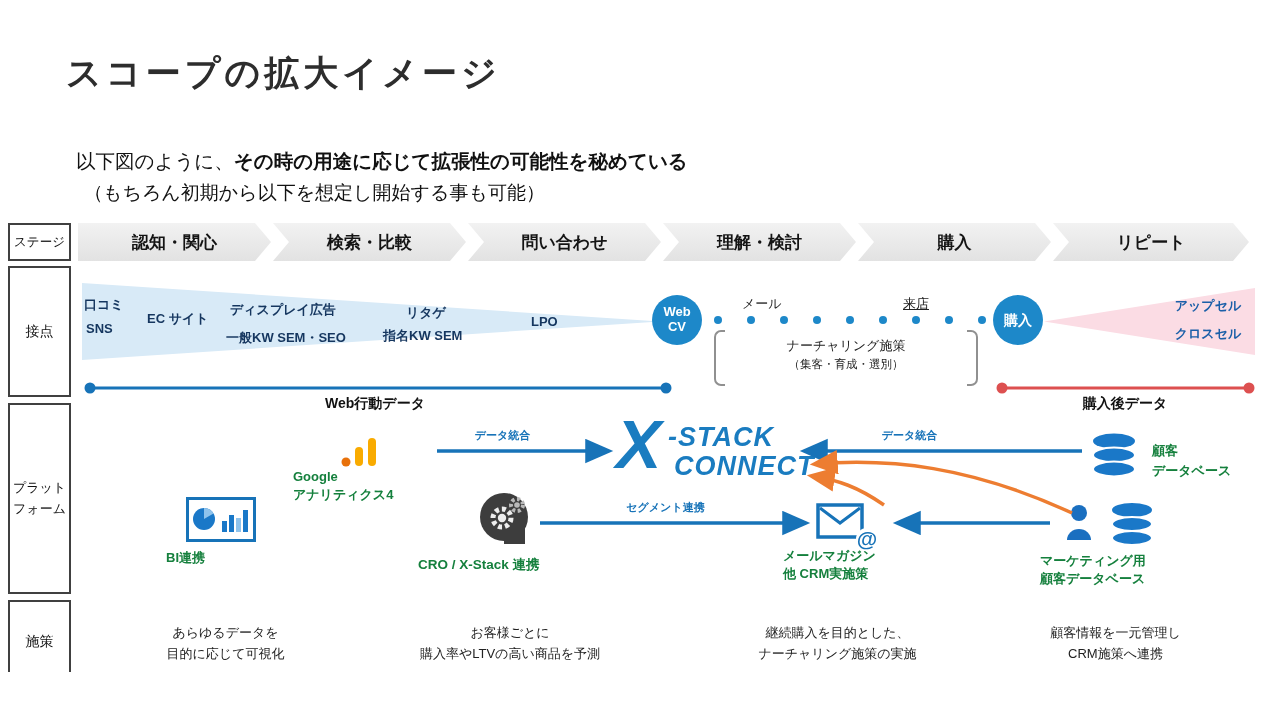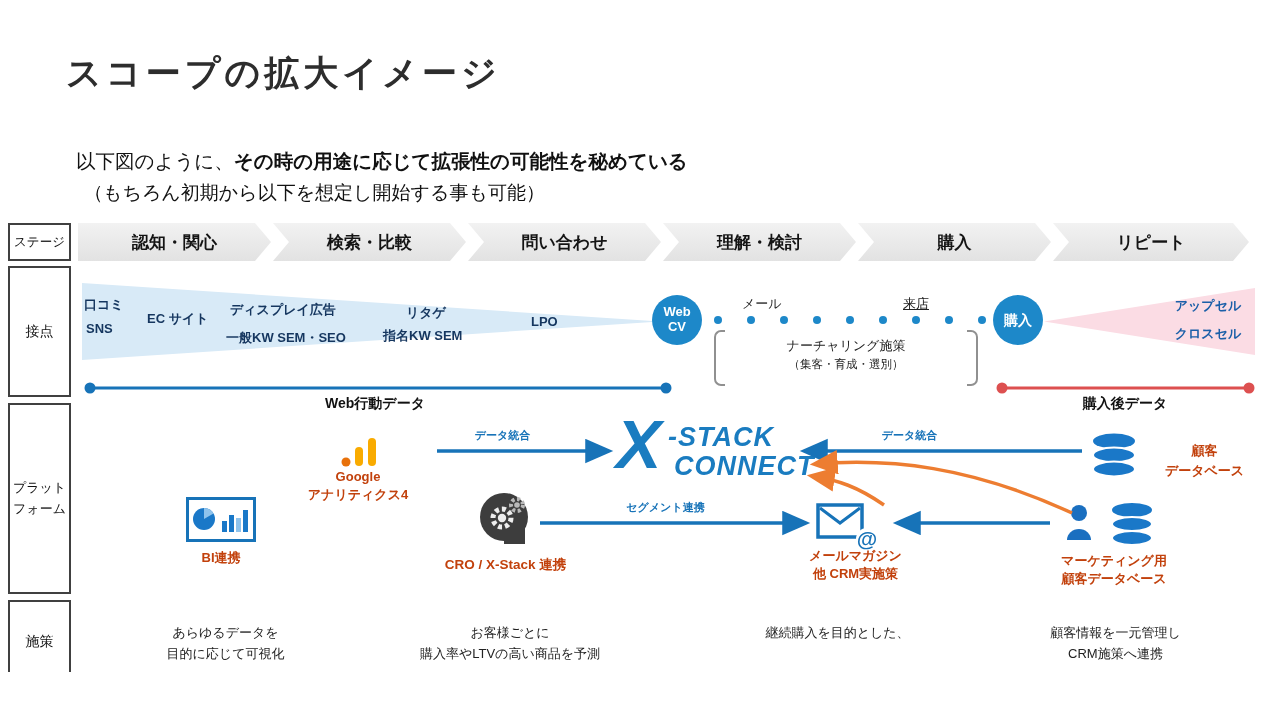--- a/index.html
+++ b/index.html
@@ -56,21 +56,21 @@
   .bracket-l { left:714px; top:330px; width:11px; height:56px; border:2px solid #909090;
     border-right:none; border-radius:7px 0 0 7px; }
   .bracket-r { left:967px; top:330px; width:11px; height:56px; border:2px solid #909090;
     border-left:none; border-radius:0 7px 7px 0; }
   .nurt { left:725px; top:337px; width:242px; text-align:center; color:#222; }
   .nurt .l1 { font-size:13px; }
   .nurt .l2 { font-size:11.5px; margin-top:2px; }
 
   .data-label { font-weight:700; font-size:14px; color:#111; text-align:center; }
 
-  .plabel { font-weight:700; font-size:13px; color:#c2410c; text-align:center; line-height:1.4; }
+  .plabel { font-weight:700; font-size:13px; color:#15803d; text-align:left; line-height:1.4; }
   .blue-note { color:#1773b8; font-weight:700; font-size:11px; text-align:center; }
 
   .xstack { left:616px; top:422px; width:195px; height:62px; }
   .xstack .x { position:absolute; left:0; top:-12px; font-size:68px; line-height:1;
     font-weight:700; font-style:italic; color:#1a7cc0; }
   .xstack .l1 { position:absolute; left:52px; top:0px; font-size:27px; font-weight:700;
     font-style:italic; color:#1a7cc0; letter-spacing:1px; }
   .xstack .l2 { position:absolute; left:58px; top:29px; font-size:27px; font-weight:700;
     font-style:italic; color:#1a7cc0; letter-spacing:1px; }
 
@@ -239,20 +239,21 @@
   <div class="abs measure" style="left:133px; top:622px; width:185px;">
     <div>あらゆるデータを</div>
     <div>目的に応じて可視化</div>
   </div>
   <div class="abs measure" style="left:395px; top:622px; width:230px;">
     <div>お客様ごとに</div>
     <div>購入率やLTVの高い商品を予測</div>
   </div>
   <div class="abs measure" style="left:725px; top:622px; width:225px;">
     <div>継続購入を目的とした、</div>
+    <div>ナーチャリング施策の実施</div>
   </div>
   <div class="abs measure" style="left:1018px; top:622px; width:195px;">
     <div>顧客情報を一元管理し</div>
     <div>CRM施策へ連携</div>
   </div>
 
   <div class="abs footer-logo">Google Cloud</div>
 
   <svg class="overlay" width="1280" height="720" viewBox="0 0 1280 720">
     <defs>

